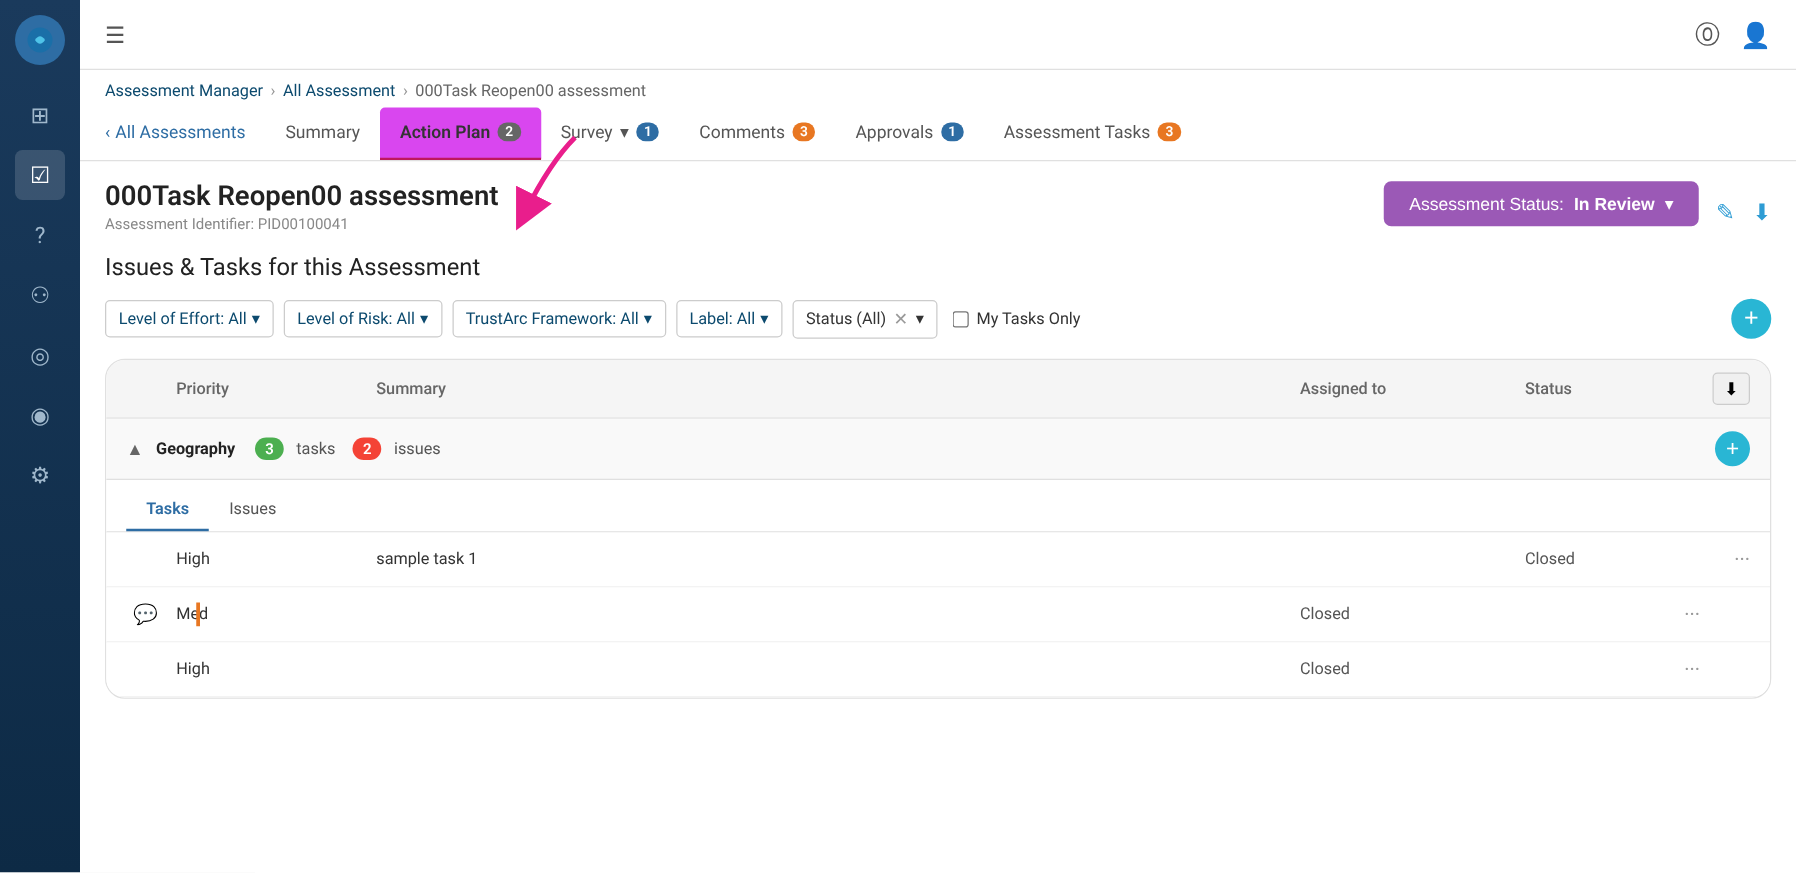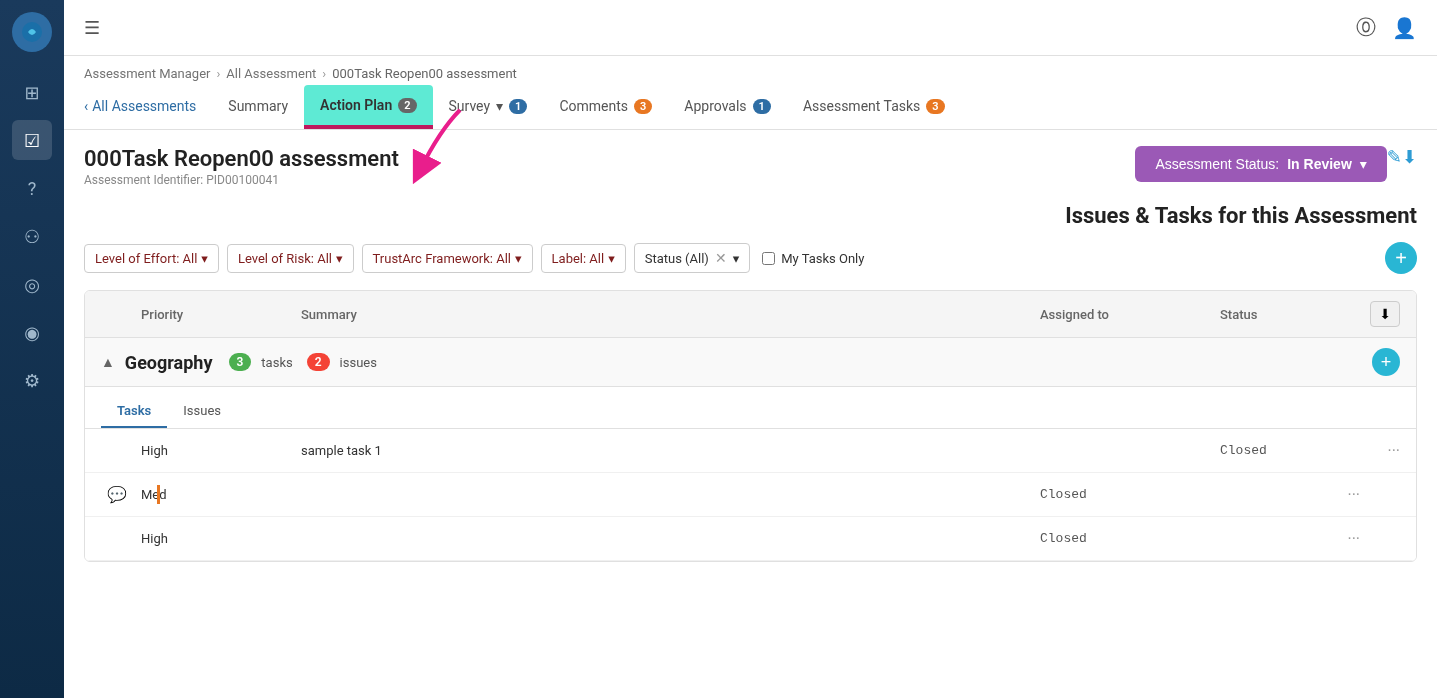--- a/index.html
+++ b/index.html
@@ -66,21 +66,21 @@
 
     
     .breadcrumb {
       padding: 10px 20px 0;
       font-size: 13px;
       color: #666;
       display: flex;
       align-items: center;
       gap: 6px;
     }
-    .breadcrumb a { color: #737373; text-decoration: none; }
+    .breadcrumb a { color: #0c4a6e; text-decoration: none; }
     .breadcrumb-sep { color: #999; }
 
     
     .tabs {
       display: flex;
       align-items: center;
       padding: 0 20px;
       border-bottom: 1px solid #e0e0e0;
       gap: 0;
       margin-top: 4px;
@@ -90,24 +90,24 @@
       font-size: 14px;
       color: #555;
       cursor: pointer;
       border-bottom: 2px solid transparent;
       display: flex;
       align-items: center;
       gap: 6px;
       white-space: nowrap;
     }
     .tab.active {
-      background: #5eead4;
+      background: #d946ef;
       color: #333;
       border-radius: 4px 4px 0 0;
-      border-bottom: 4px solid #be185d;
+      border-bottom: 2px solid #be185d;
       font-weight: 600;
     }
     .tab-back {
       display: flex;
       align-items: center;
       gap: 4px;
       color: #2e6da4;
       font-size: 14px;
       cursor: pointer;
       padding: 12px 16px 12px 0;
@@ -147,46 +147,46 @@
       border: none;
       border-radius: 6px;
       padding: 10px 20px;
       font-size: 14px;
       cursor: pointer;
       display: flex;
       align-items: center;
       gap: 8px;
     }
     .status-btn strong { font-weight: 700; }
-    .status-actions { display: flex; align-items: flex-start; gap: 0; }
+    .status-actions { display: flex; align-items: flex-end; gap: 14px; }
     .icon-btn {
       background: none;
       border: none;
       cursor: pointer;
       font-size: 18px;
       color: #2e9cd4;
     }
 
     
-    .section-title { font-size: 22px; font-weight: 700; color: #222; margin-bottom: 14px; text-align: right; }
+    .section-title { font-size: 19px; font-weight: 400; color: #222; margin-bottom: 14px; }
 
     
     .filters {
       display: flex;
       align-items: center;
       gap: 8px;
       margin-bottom: 16px;
       flex-wrap: wrap;
     }
     .filter-select {
       border: 1px solid #ccc;
       border-radius: 4px;
       padding: 6px 10px;
       font-size: 13px;
-      color: #7f1d1d;
+      color: #0c4a6e;
       background: #fff;
       cursor: pointer;
       display: flex;
       align-items: center;
       gap: 4px;
     }
     .status-filter {
       border: 1px solid #ccc;
       border-radius: 4px;
       padding: 6px 10px;
@@ -209,21 +209,21 @@
       cursor: pointer;
       display: flex;
       align-items: center;
       justify-content: center;
       margin-left: auto;
     }
 
     
     .table-container {
       border: 1px solid #e0e0e0;
-      border-radius: 6px;
+      border-radius: 16px;
       overflow: hidden;
     }
     .table-header {
       display: grid;
       grid-template-columns: 40px 160px 1fr 180px 140px 40px;
       background: #f5f5f5;
       padding: 10px 16px;
       font-size: 13px;
       color: #666;
       font-weight: 500;
@@ -243,21 +243,21 @@
     
     .group-row {
       background: #f9f9f9;
       border-bottom: 1px solid #e0e0e0;
       padding: 10px 16px;
       display: flex;
       align-items: center;
       gap: 10px;
     }
     .group-toggle { cursor: pointer; color: #666; font-size: 14px; }
-    .group-name { font-size: 18px; font-weight: 700; color: #222; margin-right: 6px; }
+    .group-name { font-size: 13px; font-weight: 700; color: #222; margin-right: 6px; }
     .badge-green {
       background: #4caf50;
       color: #fff;
       border-radius: 10px;
       padding: 2px 8px;
       font-size: 12px;
       font-weight: 600;
     }
     .badge-red {
       background: #f44336;
@@ -318,21 +318,21 @@
     .priority-indicator {
       position: absolute;
       left: 56px;
       top: 0;
       bottom: 0;
       width: 3px;
       background: #e87722;
     }
     .task-icon { color: #e87722; font-size: 16px; }
     .task-menu { color: #999; cursor: pointer; font-size: 16px; text-align: right; }
-    .status-closed { color: #555; font-family: Liberation Mono, monospace; }
+    .status-closed { color: #555; }
   </style>
 </head>
 <body>
 
 <div class="sidebar">
   <div class="sidebar-logo">
     <svg viewBox="0 0 24 24" fill="none">
       <circle cx="12" cy="12" r="10" fill="#1a6fa8"></circle>
       <path d="M8 12 Q12 6 16 12 Q12 18 8 12Z" fill="#4fc3e8"></path>
     </svg>

